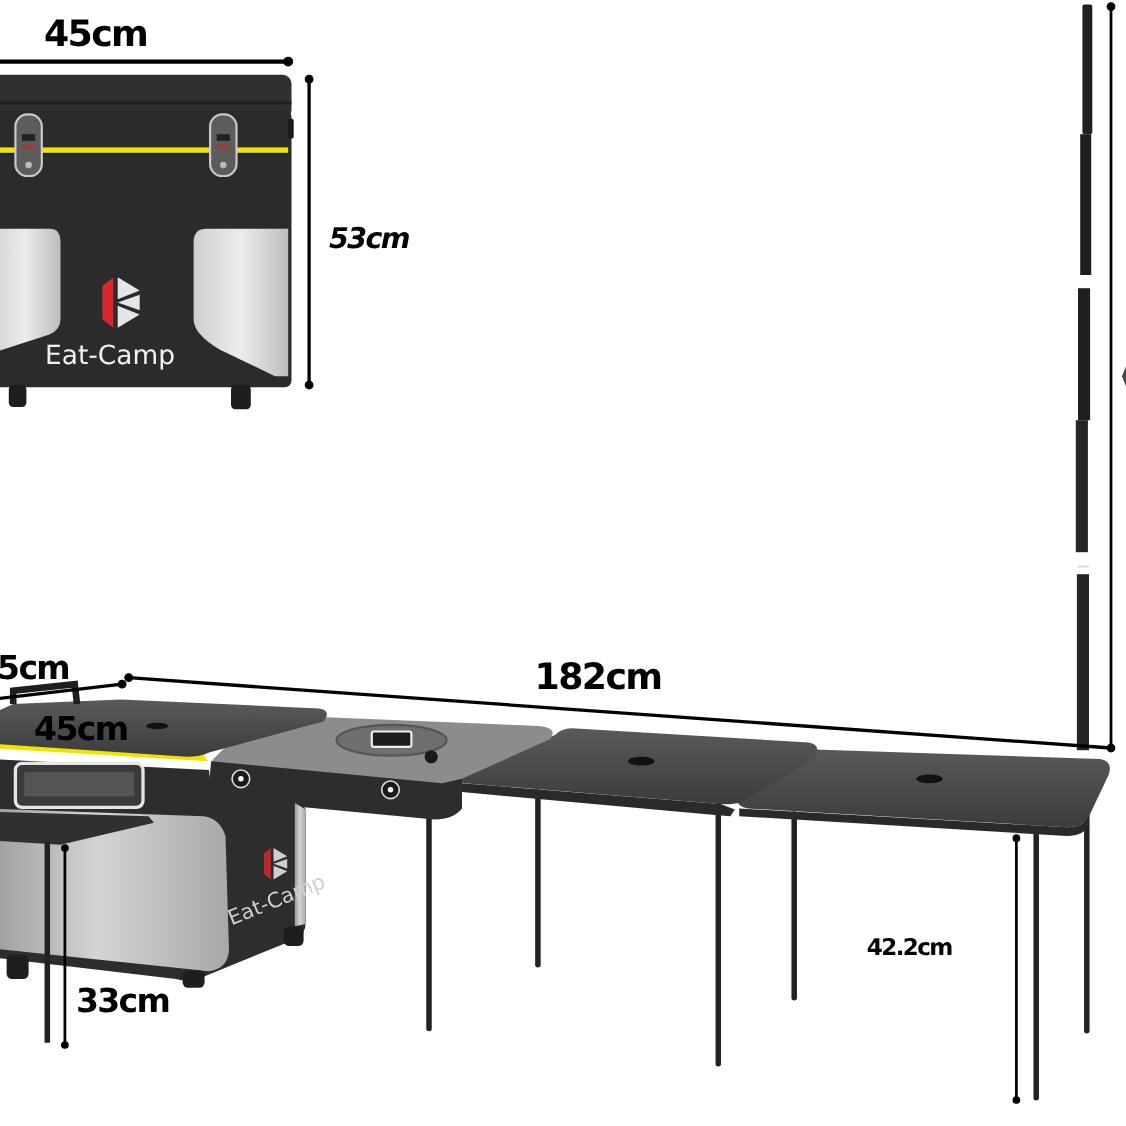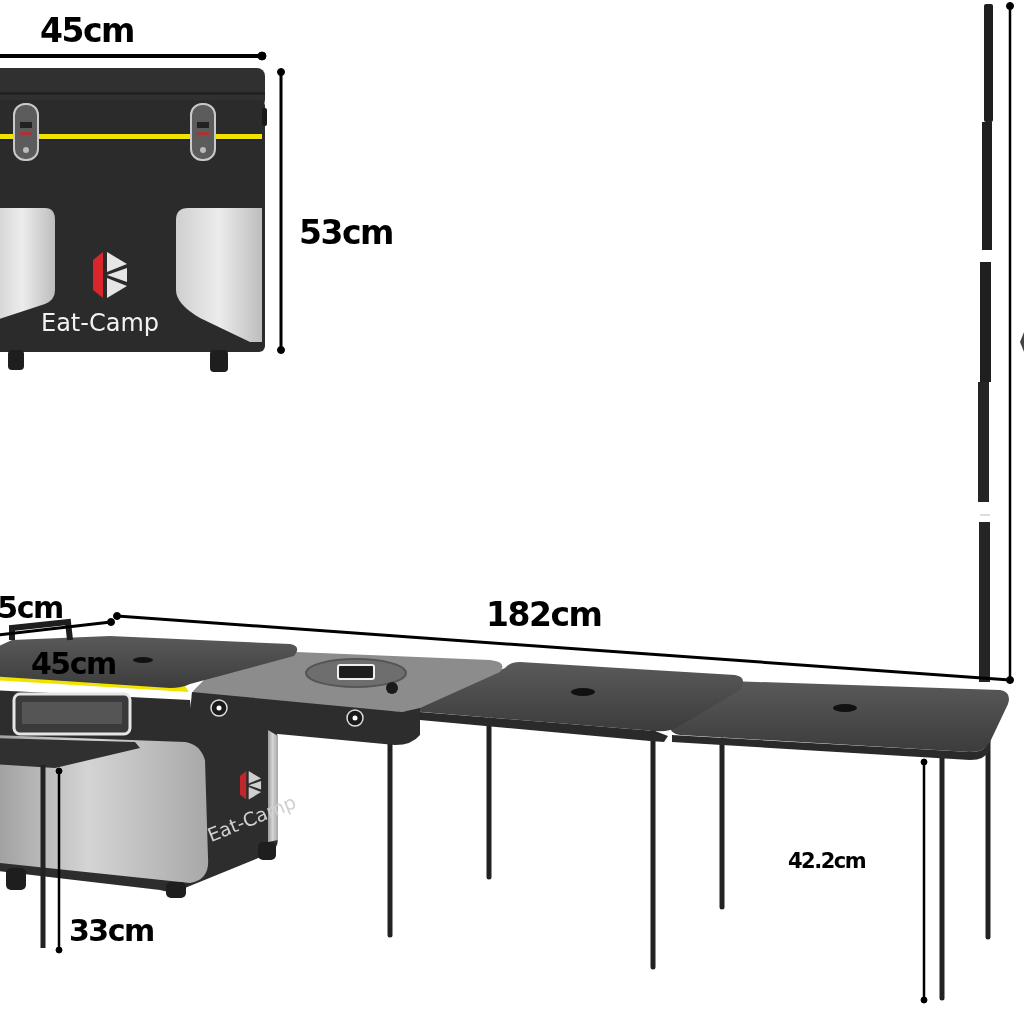--- a/index.html
+++ b/index.html
@@ -167,18 +167,18 @@
     <line x1="924" y1="762" x2="924" y2="1000" stroke-width="2.5"></line>
     <circle cx="924" cy="762" r="3"></circle>
     <circle cx="924" cy="1000" r="3"></circle>
   </g>
 </svg>
 
 <div class="brand" style="left:41px; top:311px; font-size:24px;">Eat-Camp</div>
 <div class="brand" style="left:212px; top:826px; font-size:19px; color:#d0d0d0; transform:rotate(-22deg); transform-origin:left bottom;">Eat-Camp</div>
 
 <div class="dim-label" style="left:40px; top:14px; font-size:33px;">45cm</div>
-<div class="dim-label" style="left:299px; top:216px; font-size:33px;">53cm</div>
+<div class="dim-label" style="left:299px; top:204px; font-size:26px;font-style:italic;">53cm</div>
 <div class="dim-label" style="left:-22px; top:593px; font-size:30px;">35cm</div>
 <div class="dim-label" style="left:31px; top:649px; font-size:30px;">45cm</div>
 <div class="dim-label" style="left:446px; top:598px; font-size:33px;margin-left:40px;">182cm</div>
-<div class="dim-label" style="left:69px; top:896px; font-size:30px;margin-top:20px;">33cm</div>
+<div class="dim-label" style="left:69px; top:896px; font-size:30px;">33cm</div>
 <div class="dim-label" style="left:788px; top:851px; font-size:21px;">42.2cm</div>
 
 </body></html>

